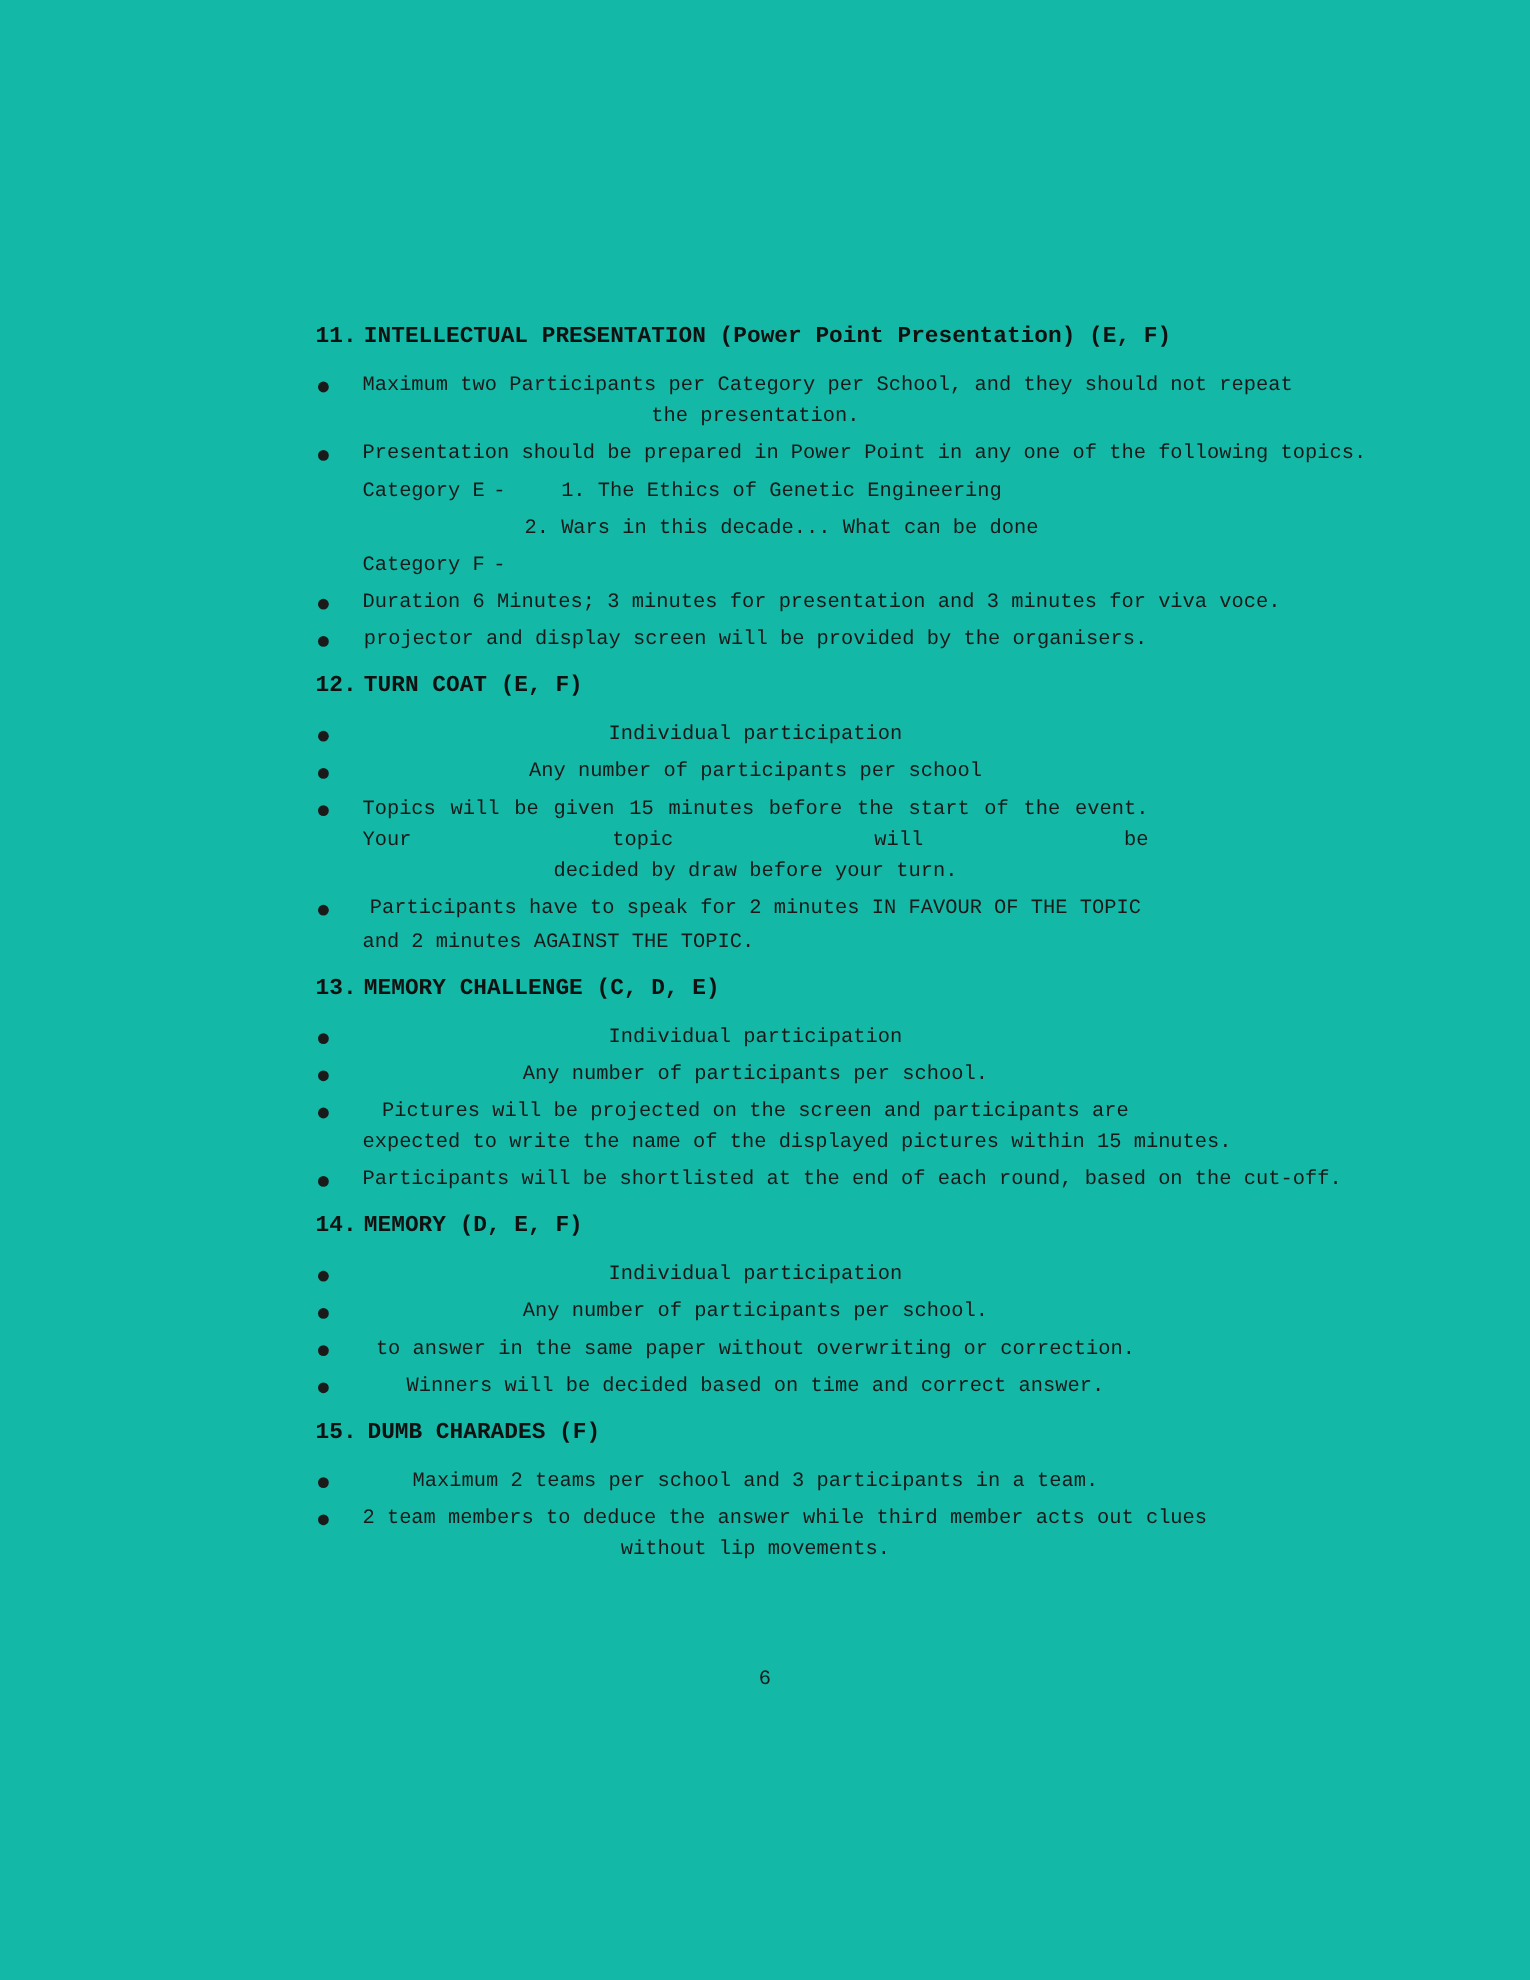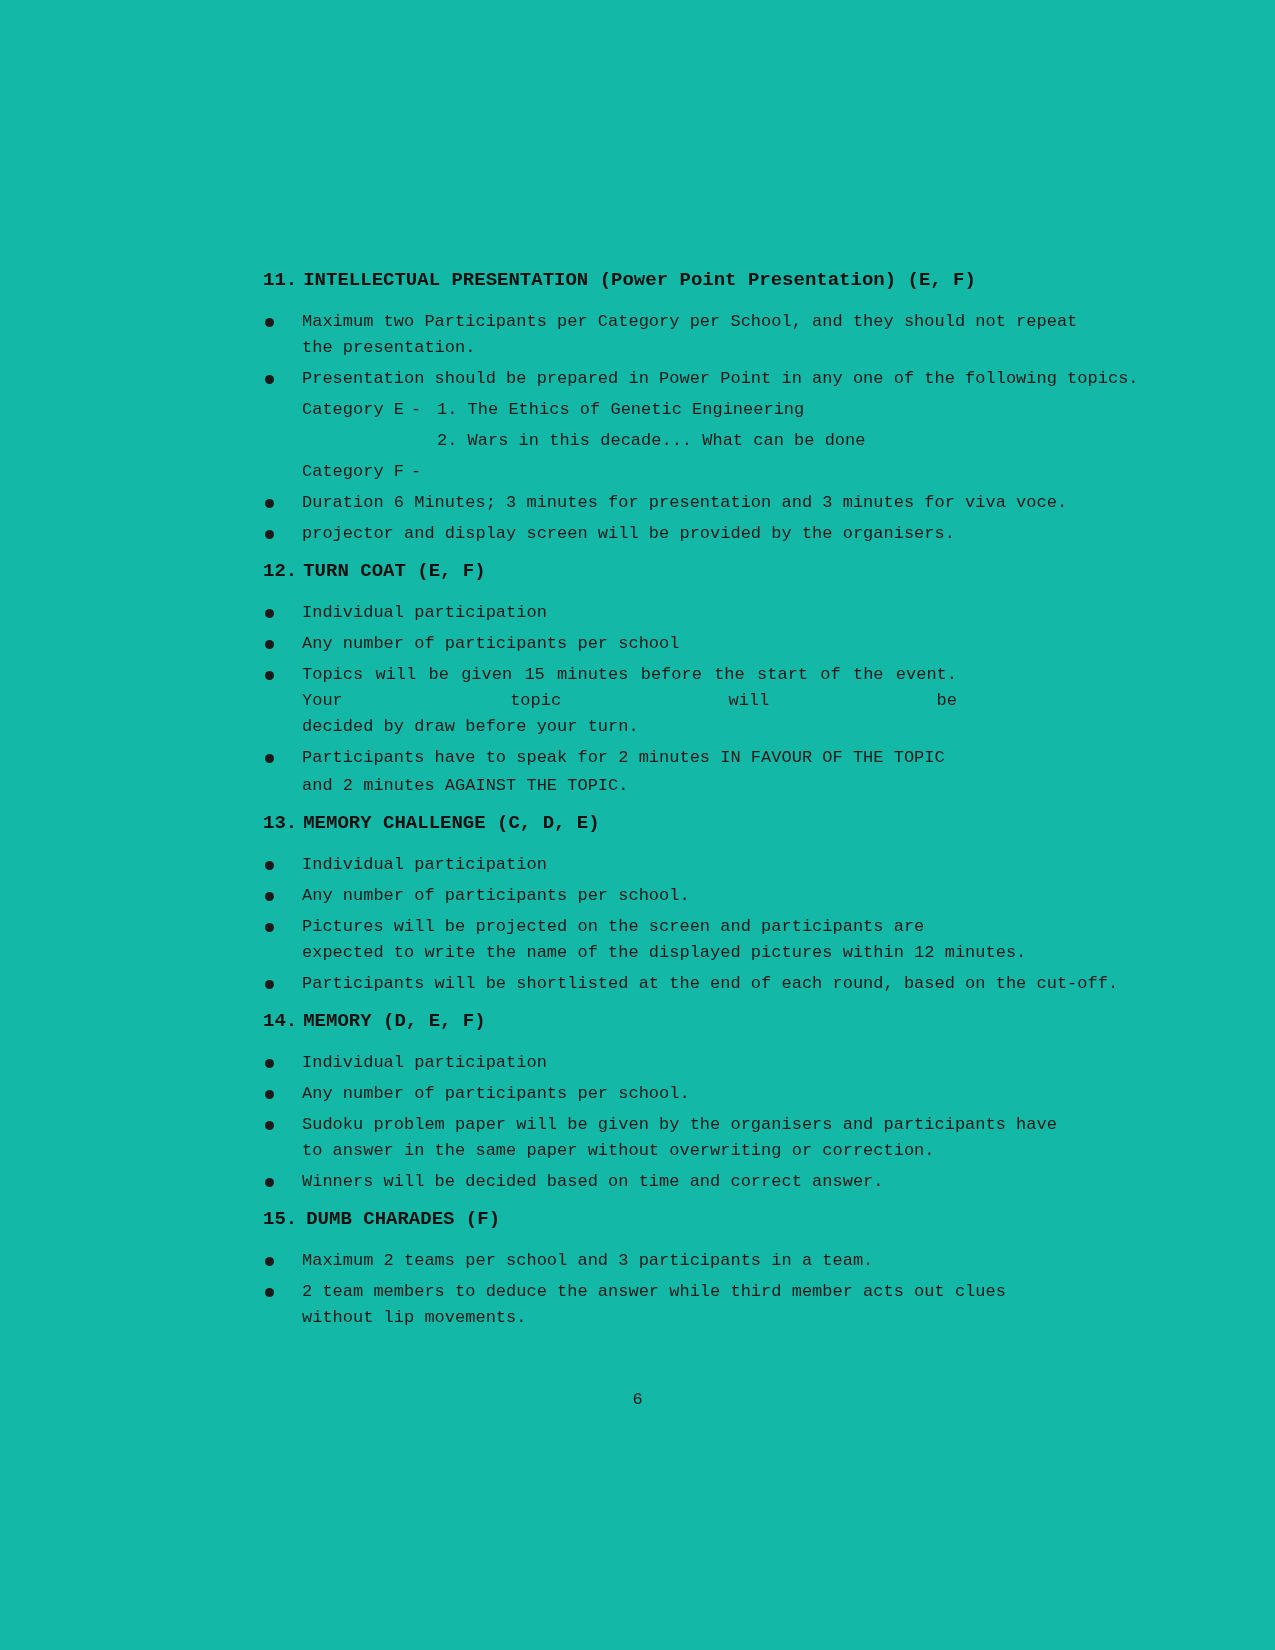--- a/index.html
+++ b/index.html
@@ -55,20 +55,21 @@
   }
   .btext {
     display: block;
     width: 655px;
     font-size: 17px;
     line-height: 26px;
   }
   .line {
     display: block;
     white-space: nowrap;
+    text-align: center;
   }
   .line.fill {
     white-space: normal;
     text-align: justify;
     text-align-last: justify;
   }
 
   .catrow {
     display: flex;
     margin-left: 39px;
@@ -220,21 +221,21 @@
         <span class="line">Any number of participants per school.</span>
       </span>
     </div>
 
     <div class="bullet">
       <span class="dotcol">
           <span class="dot"></span>
         </span>
       <span class="btext">
         <span class="line">Pictures will be projected on the screen and participants are</span>
-        <span class="line">expected to write the name of the displayed pictures within 12 minutes.</span>
+        <span class="line">expected to write the name of the displayed pictures within 15 minutes.</span>
       </span>
     </div>
 
     <div class="bullet">
       <span class="dotcol">
           <span class="dot"></span>
         </span>
       <span class="btext">
         <span class="line">Participants will be shortlisted at the end of each round, based on the cut-off.</span>
       </span>
@@ -258,21 +259,20 @@
       <span class="btext">
         <span class="line">Any number of participants per school.</span>
       </span>
     </div>
 
     <div class="bullet">
       <span class="dotcol">
           <span class="dot"></span>
         </span>
       <span class="btext">
-        <span class="line">Sudoku problem paper will be given by the organisers and participants have</span>
         <span class="line">to answer in the same paper without overwriting or correction.</span>
       </span>
     </div>
 
     <div class="bullet">
       <span class="dotcol">
           <span class="dot"></span>
         </span>
       <span class="btext">
         <span class="line">Winners will be decided based on time and correct answer.</span>

